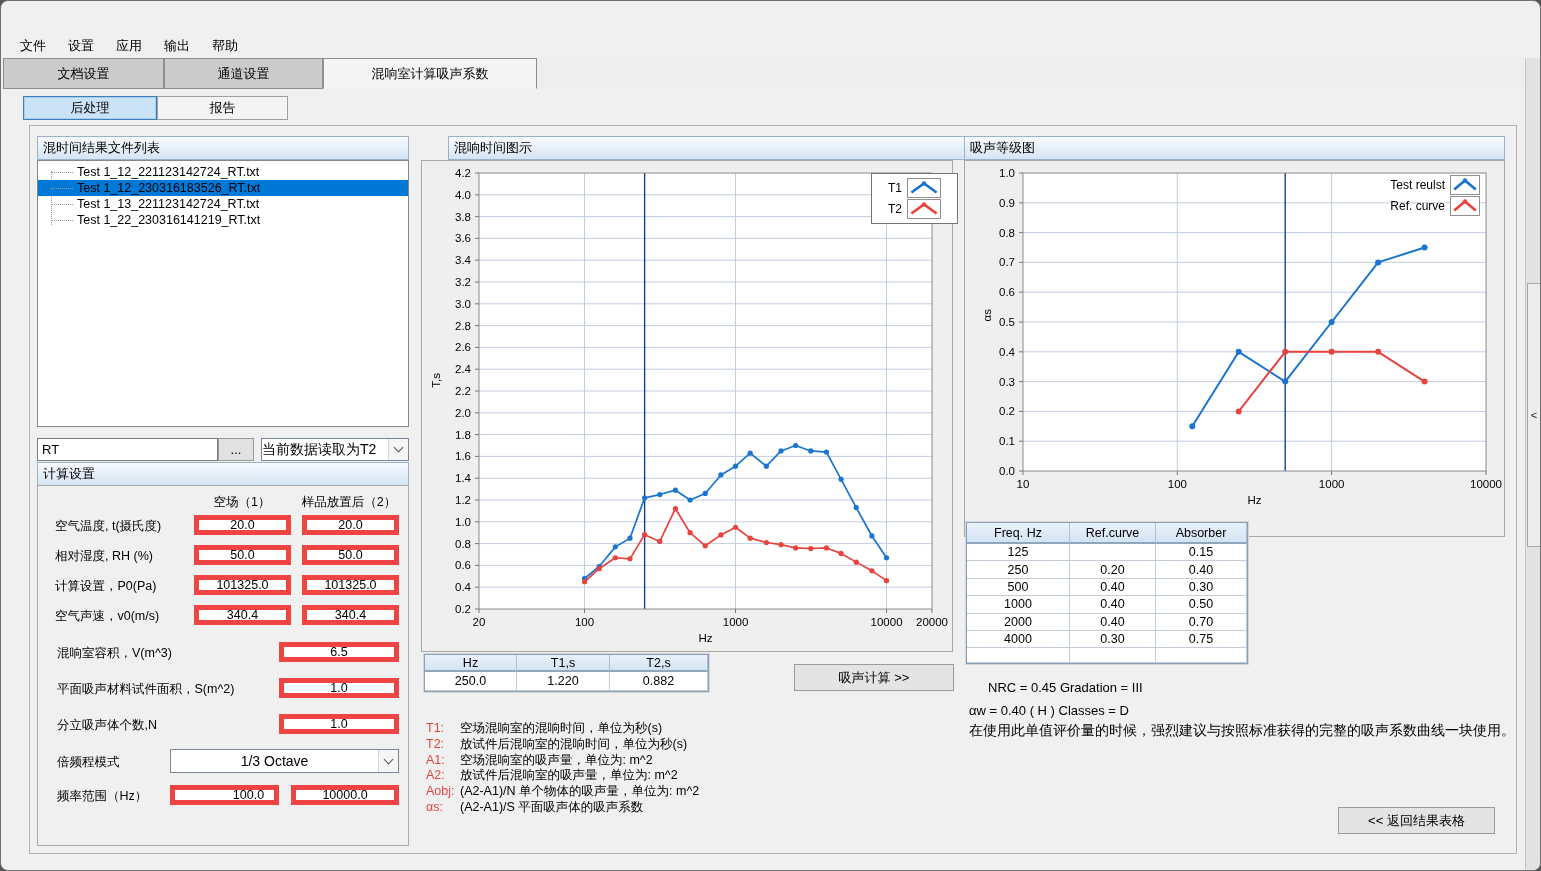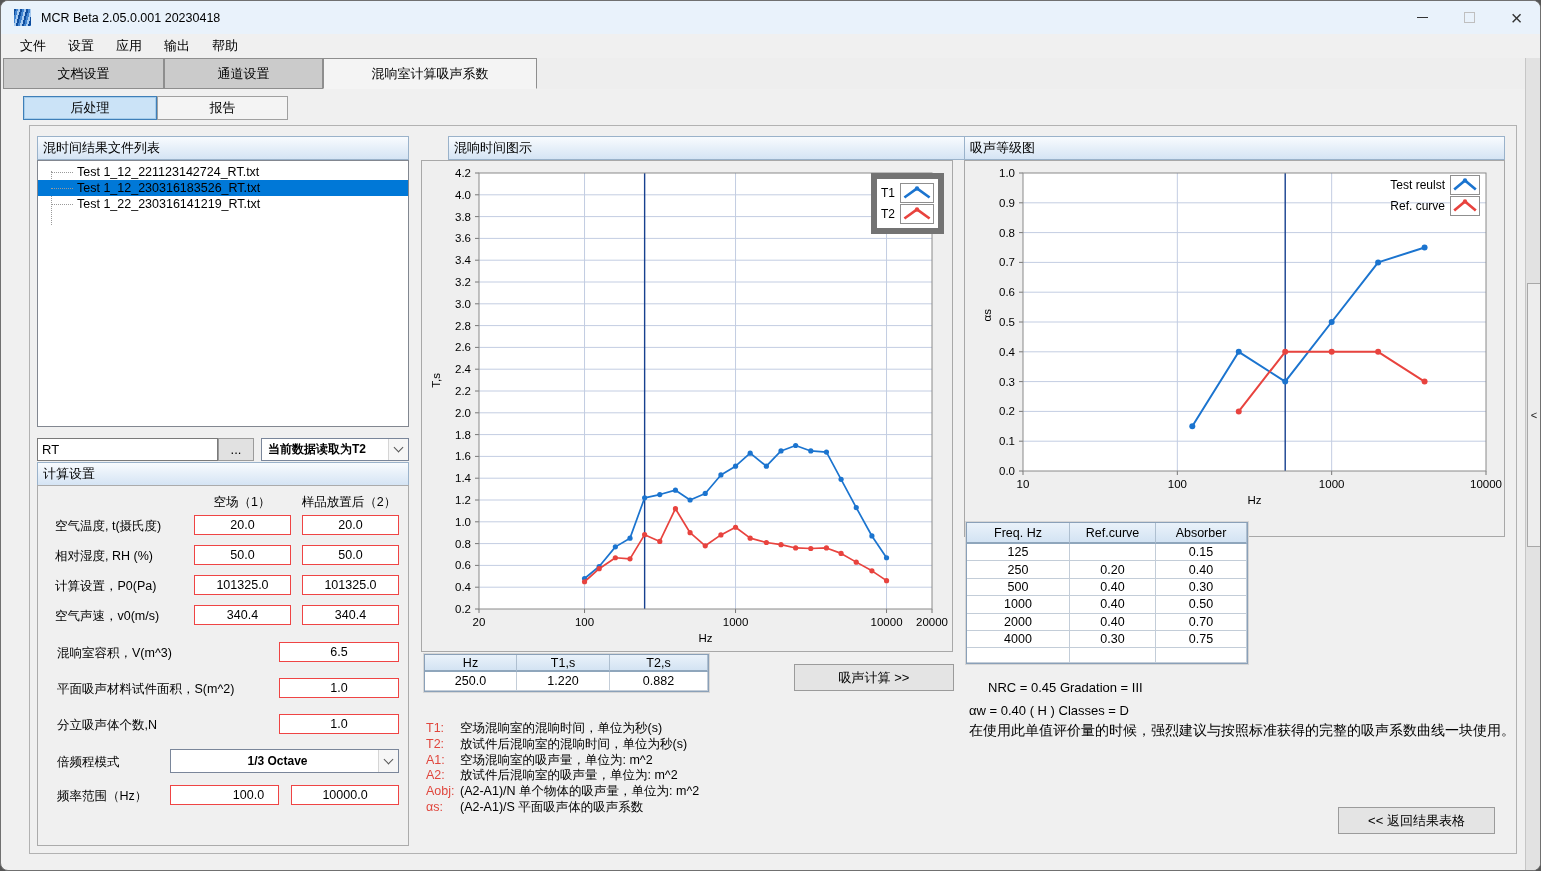--- a/index.html
+++ b/index.html
@@ -52,44 +52,44 @@
   .file-row.selected { background:#0078d7; color:#000000; }
   #file-rows { padding-top:3px; }
 
   
   .text-input { position:absolute; height:23px; border:1px solid #7a7a7a; background:#fff; font-size:13px;
                 font-family:"Liberation Sans","DejaVu Sans",sans-serif; padding:0 4px; }
   #rt-input { left:36px; top:437px; width:181px; text-align:left; }
   #browse-btn { position:absolute; left:217px; top:437px; width:36px; height:23px; background:#e1e1e1; border:1px solid #9b9b9b;
                 font-size:13px; display:flex; align-items:center; justify-content:center; }
   .combo { position:absolute; background:#fff; border:1px solid #7a869a; display:flex; align-items:center; }
-  .combo .combo-text { flex:1; font-size:12px; padding-left:6px; white-space:nowrap;font-weight:bold; }
+  .combo .combo-text { flex:1; font-size:14px; white-space:nowrap; }
   .combo .combo-arrow { width:20px; align-self:stretch; display:flex; align-items:center; justify-content:center; background:#f6f6f6; border-left:1px solid #d5d5d5; }
   .chev { width:7px; height:7px; border-right:1.5px solid #555; border-bottom:1.5px solid #555; transform:rotate(45deg); margin-top:-4px; }
   #read-combo { left:260px; top:437px; width:148px; height:23px; }
 
   
   #calc-box { position:absolute; left:36px; top:484px; width:372px; height:361px; border:1px solid #ababab; }
   .calc-label { position:absolute; font-size:12.5px; white-space:nowrap; }
-  .calc-input { position:absolute; height:20px; border:1px solid #ef4444; background:#fff; text-align:center; font-size:12.5px;
+  .calc-input { position:absolute; height:20px; border:5px solid #ef4444; background:#fff; text-align:center; font-size:12.5px;
                 font-family:"Liberation Sans","DejaVu Sans",sans-serif; }
   .col-header { position:absolute; top:8px; font-size:12.5px; text-align:center; }
   #octave-combo { left:132px; top:263px; width:229px; height:24px; }
   #octave-combo .combo-text { text-align:center; }
 
   
   .chart-region { position:absolute; background:#efefef; border:1px solid #a8a8a8; }
   #rt-chart-region { left:420px; top:159px; width:532px; height:492px; }
   #grade-chart-region { left:963px; top:159px; width:541px; height:377px; }
   .vlabel { position:absolute; writing-mode:vertical-rl; transform:rotate(180deg); font-size:11.5px; }
   #rt-ylabel { left:8px; top:212px; }
   #grade-ylabel { left:16px; top:148px; }
 
   .legend { position:absolute; font-size:12px; }
-  #rt-legend { left:449px; top:12px; background:#fff; border:6px solid #737373; padding:3px 4px; }
+  #rt-legend { left:449px; top:12px; background:#fff; border:1px solid #737373; padding:3px 16px; }
   .legend-row { display:flex; align-items:center; justify-content:flex-end; margin:1px 0; }
   .legend-row .lg-label { margin-right:5px; white-space:nowrap; }
   .lg-icon { width:34px; height:20px; border:1px solid #8f8f8f; background:#fff; display:block; }
   #grade-legend { right:24px; top:13px; }
   #grade-legend .lg-icon { width:30px; }
 
   
   .blue-table { position:absolute; border:1px solid #8aa0b8; box-shadow:0 0 0 1px #d6d6d6; background:#fff; }
   .bt-row { display:grid; }
   .bt-cell { font-size:12.5px; text-align:center; border-right:1px solid #c3cdd8; border-bottom:1px solid #c3cdd8;
@@ -128,35 +128,20 @@
   #side-handle { position:absolute; left:1px; top:225px; width:14px; height:264px; background:#ededed; border:1px solid #a8a8a8;
                  display:flex; align-items:center; justify-content:center; font-size:11px; color:#222; }
 
   svg text { font-family:"Liberation Sans","DejaVu Sans",sans-serif; }
 </style>
 </head>
 <body>
 
 <div id="window">
 
-  <div id="titlebar">
-    <div id="app-icon"></div>
-    <span id="window-title">MCR Beta 2.05.0.001 20230418</span>
-    <div id="win-controls">
-      <div class="winbtn">
-          <span class="min-glyph"></span>
-        </div>
-      <div class="winbtn">
-          <span class="max-glyph"></span>
-        </div>
-      <div class="winbtn">
-          <span class="close-glyph">×</span>
-        </div>
-    </div>
-  </div>
 
   <div id="menubar">
       <div class="menu-item">文件</div>
       <div class="menu-item">设置</div>
       <div class="menu-item">应用</div>
       <div class="menu-item">输出</div>
       <div class="menu-item">帮助</div>
     </div>
 
   <div id="tabbar">
@@ -169,20 +154,21 @@
   <div class="subbtn" id="subbtn-report">报告</div>
 
   <div id="groupbox"></div>
 
   <div class="panel-header" id="hdr-files">混时间结果文件列表</div>
   <div id="file-list">
     <div id="tree-rail"></div>
     <div id="file-rows">
         <div class="file-row">Test 1_12_221123142724_RT.txt</div>
         <div class="file-row selected">Test 1_12_230316183526_RT.txt</div>
+        <div class="file-row">Test 1_13_221123142724_RT.txt</div>
         <div class="file-row">Test 1_22_230316141219_RT.txt</div>
       </div>
   </div>
 
   <input class="text-input" id="rt-input" value="RT" style="">
   <div id="browse-btn">...</div>
   <div class="combo" id="read-combo">
     <span class="combo-text">当前数据读取为T2</span>
     <span class="combo-arrow">
         <span class="chev"></span>

